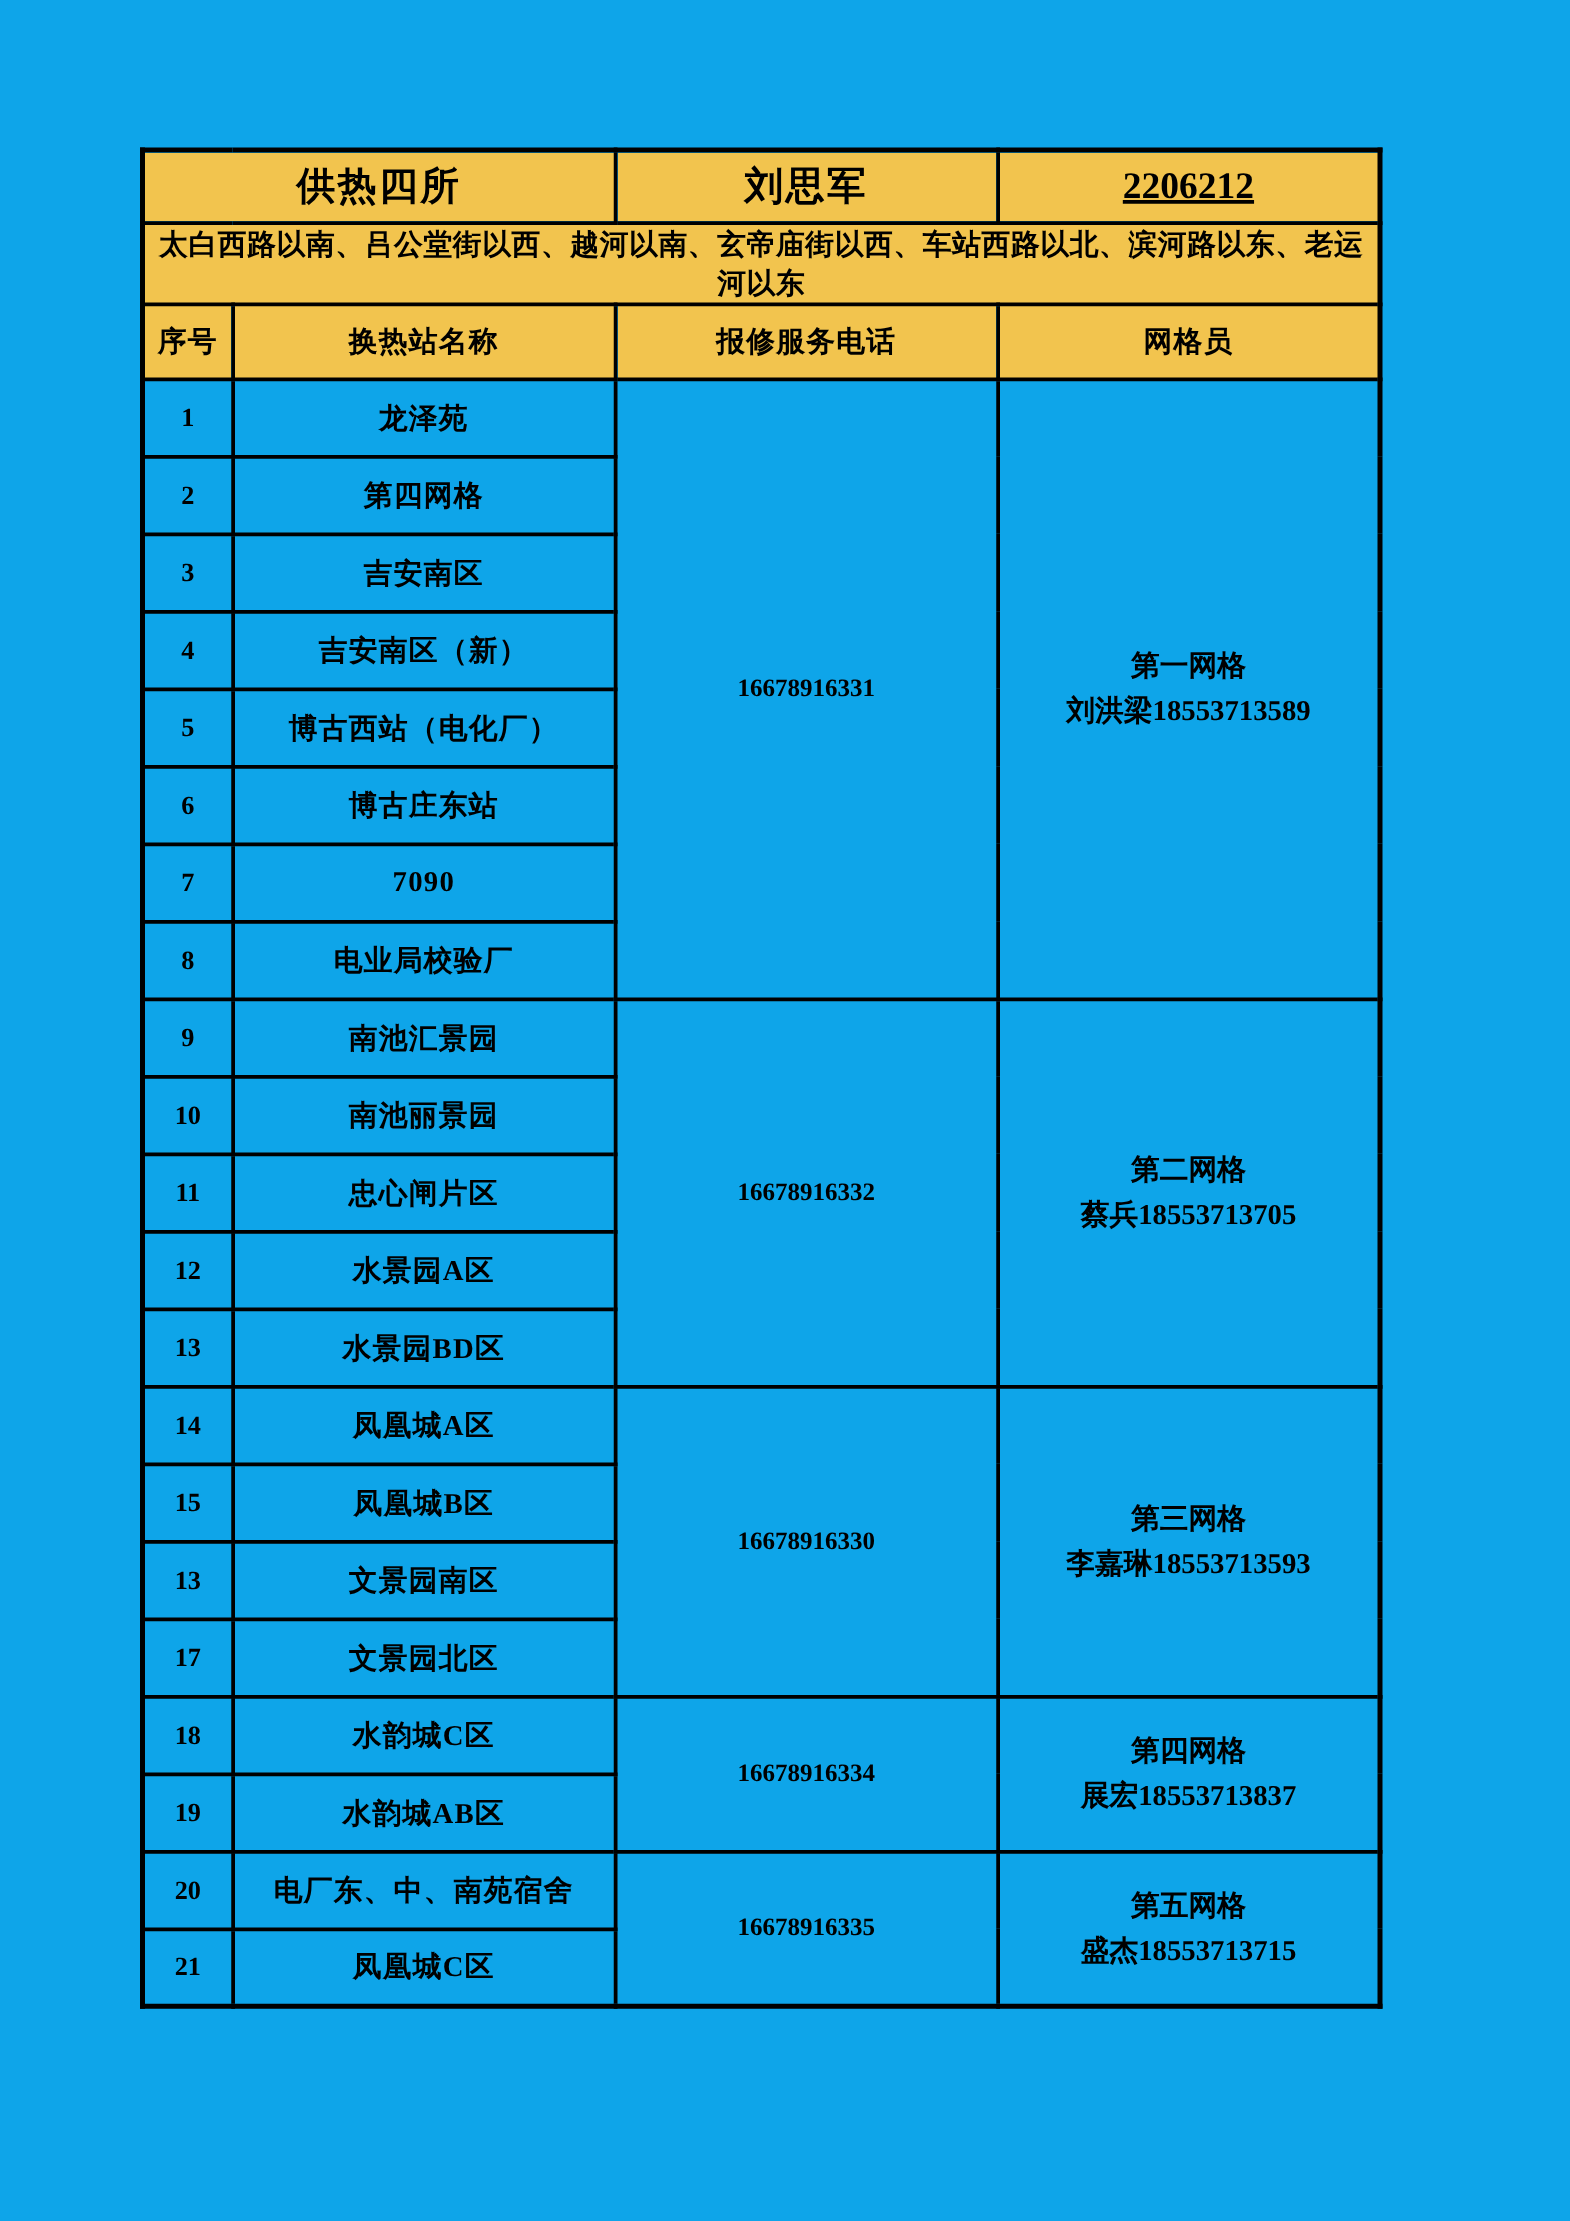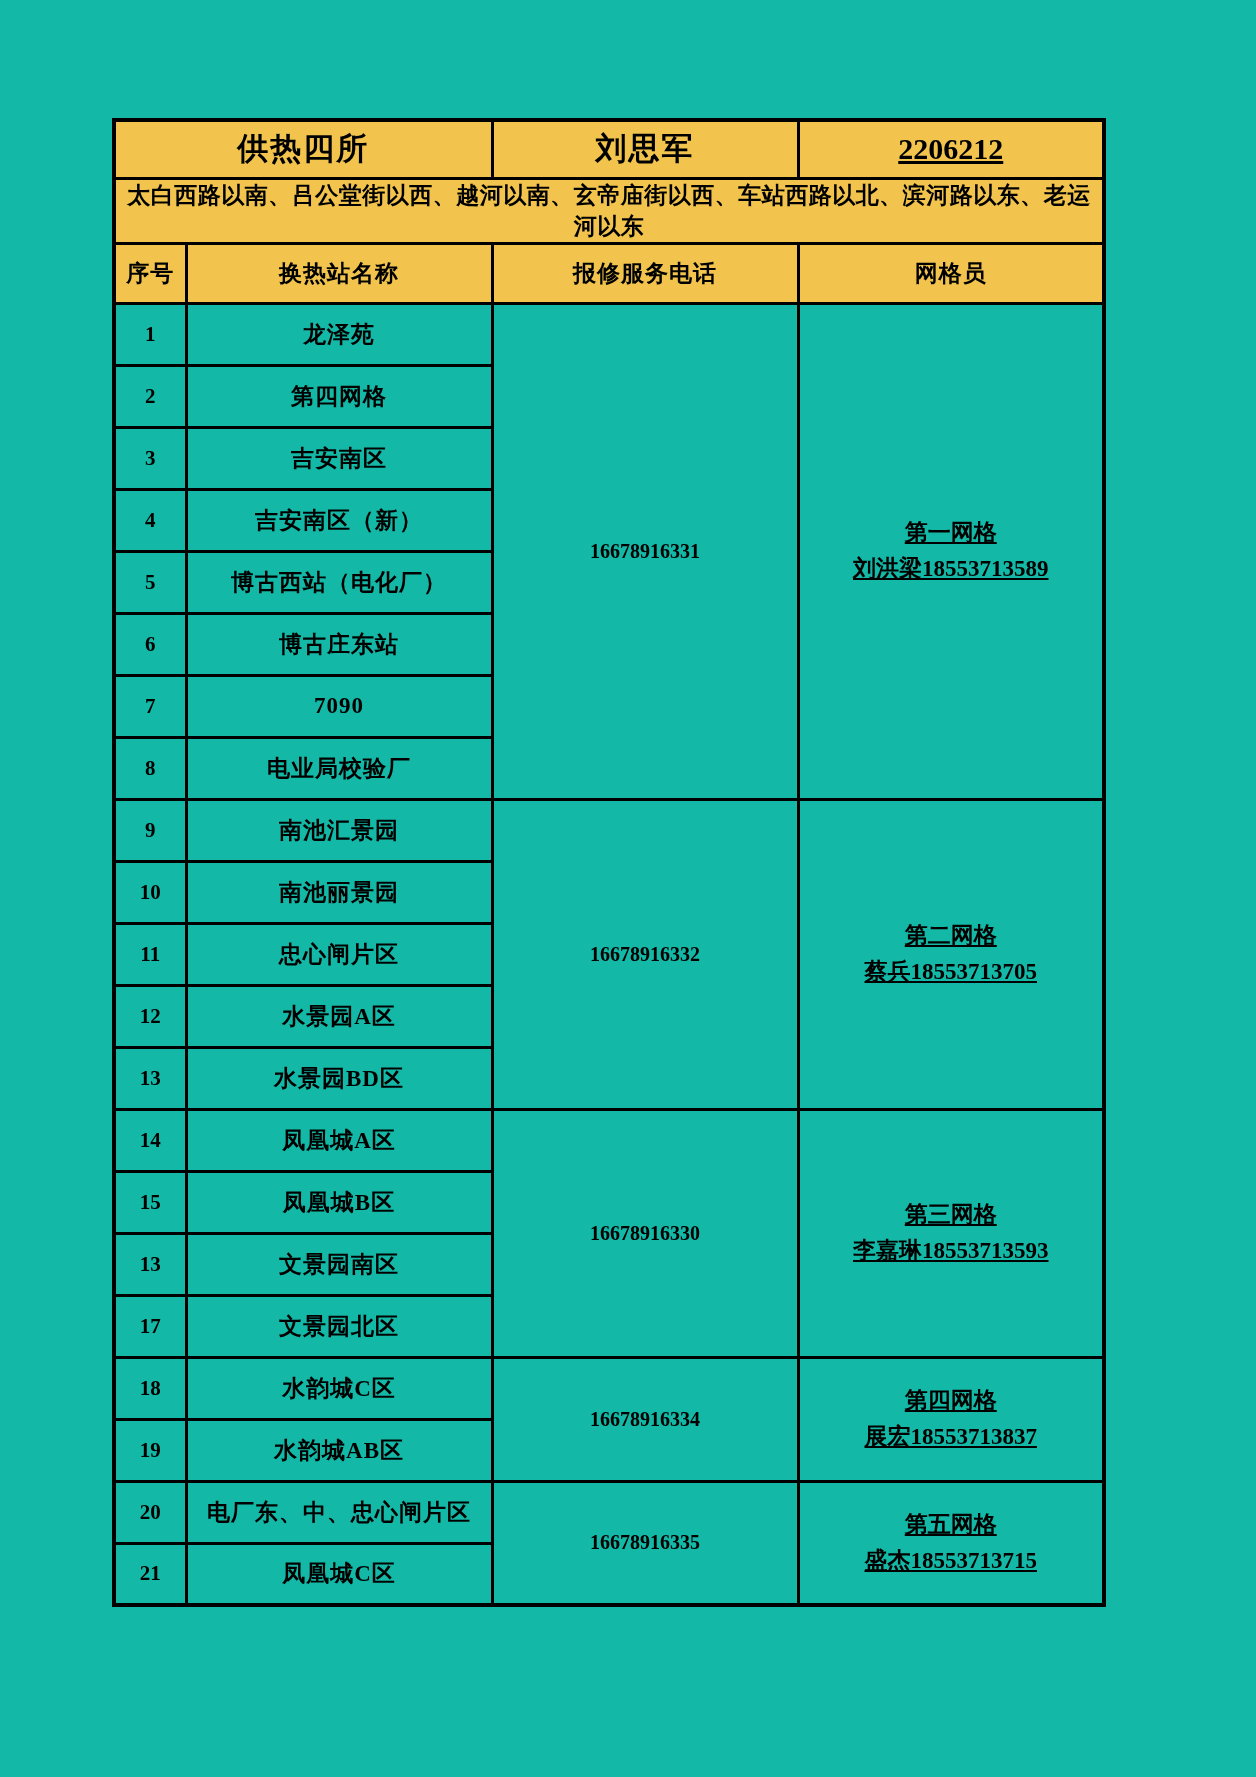--- a/index.html
+++ b/index.html
@@ -8,21 +8,21 @@
     background: #ffffff;
     width: 1256px;
     height: 1777px;
     font-family: "Liberation Serif", "DejaVu Serif", serif;
     color: #000000;
   }
   .page {
     position: relative;
     width: 1256px;
     height: 1777px;
-    background: #14b8a6;
+    background: #0ea5e9;
     overflow: hidden;
   }
   .sheet {
     position: absolute;
     left: 112px;
     top: 118px;
   }
   table.main {
     border-collapse: collapse;
     table-layout: fixed;
@@ -52,21 +52,21 @@
 
   .t-office  { font-size: 31px; letter-spacing: 2px; }
   .t-manager { font-size: 31px; letter-spacing: 2px; }
   .t-code    { font-size: 30px; text-decoration: underline; }
   .t-desc    { font-size: 23px; letter-spacing: 0.5px; }
   .t-colhead { font-size: 23px; letter-spacing: 1px; }
   .t-no      { font-size: 21px; }
   .t-name    { font-size: 23px; letter-spacing: 1px; }
   .t-phone   { font-size: 20px; }
   .t-grid    { font-size: 23px; line-height: 1.55; }
-  .grid-line { display: block; text-decoration: underline; }
+  .grid-line { display: block; }
 </style>
 </head>
 <body>
 
 <div class="page">
   <div class="sheet">
     <table class="main">
       <colgroup>
         <col class="c-no">
           <col class="c-name">
@@ -187,21 +187,21 @@
           <span class="grid-line">展宏18553713837</span>
         </td>
       </tr>
       <tr class="r-body">
         <td class="t-no">19</td>
         <td class="t-name">水韵城AB区</td>
       </tr>
 
       <tr class="r-body">
         <td class="t-no">20</td>
-        <td class="t-name">电厂东、中、忠心闸片区</td>
+        <td class="t-name">电厂东、中、南苑宿舍</td>
         <td class="t-phone" rowspan="2">16678916335</td>
         <td class="t-grid" rowspan="2">
           <span class="grid-line">第五网格</span>
           <span class="grid-line">盛杰18553713715</span>
         </td>
       </tr>
       <tr class="r-body">
         <td class="t-no">21</td>
         <td class="t-name">凤凰城C区</td>
       </tr>

